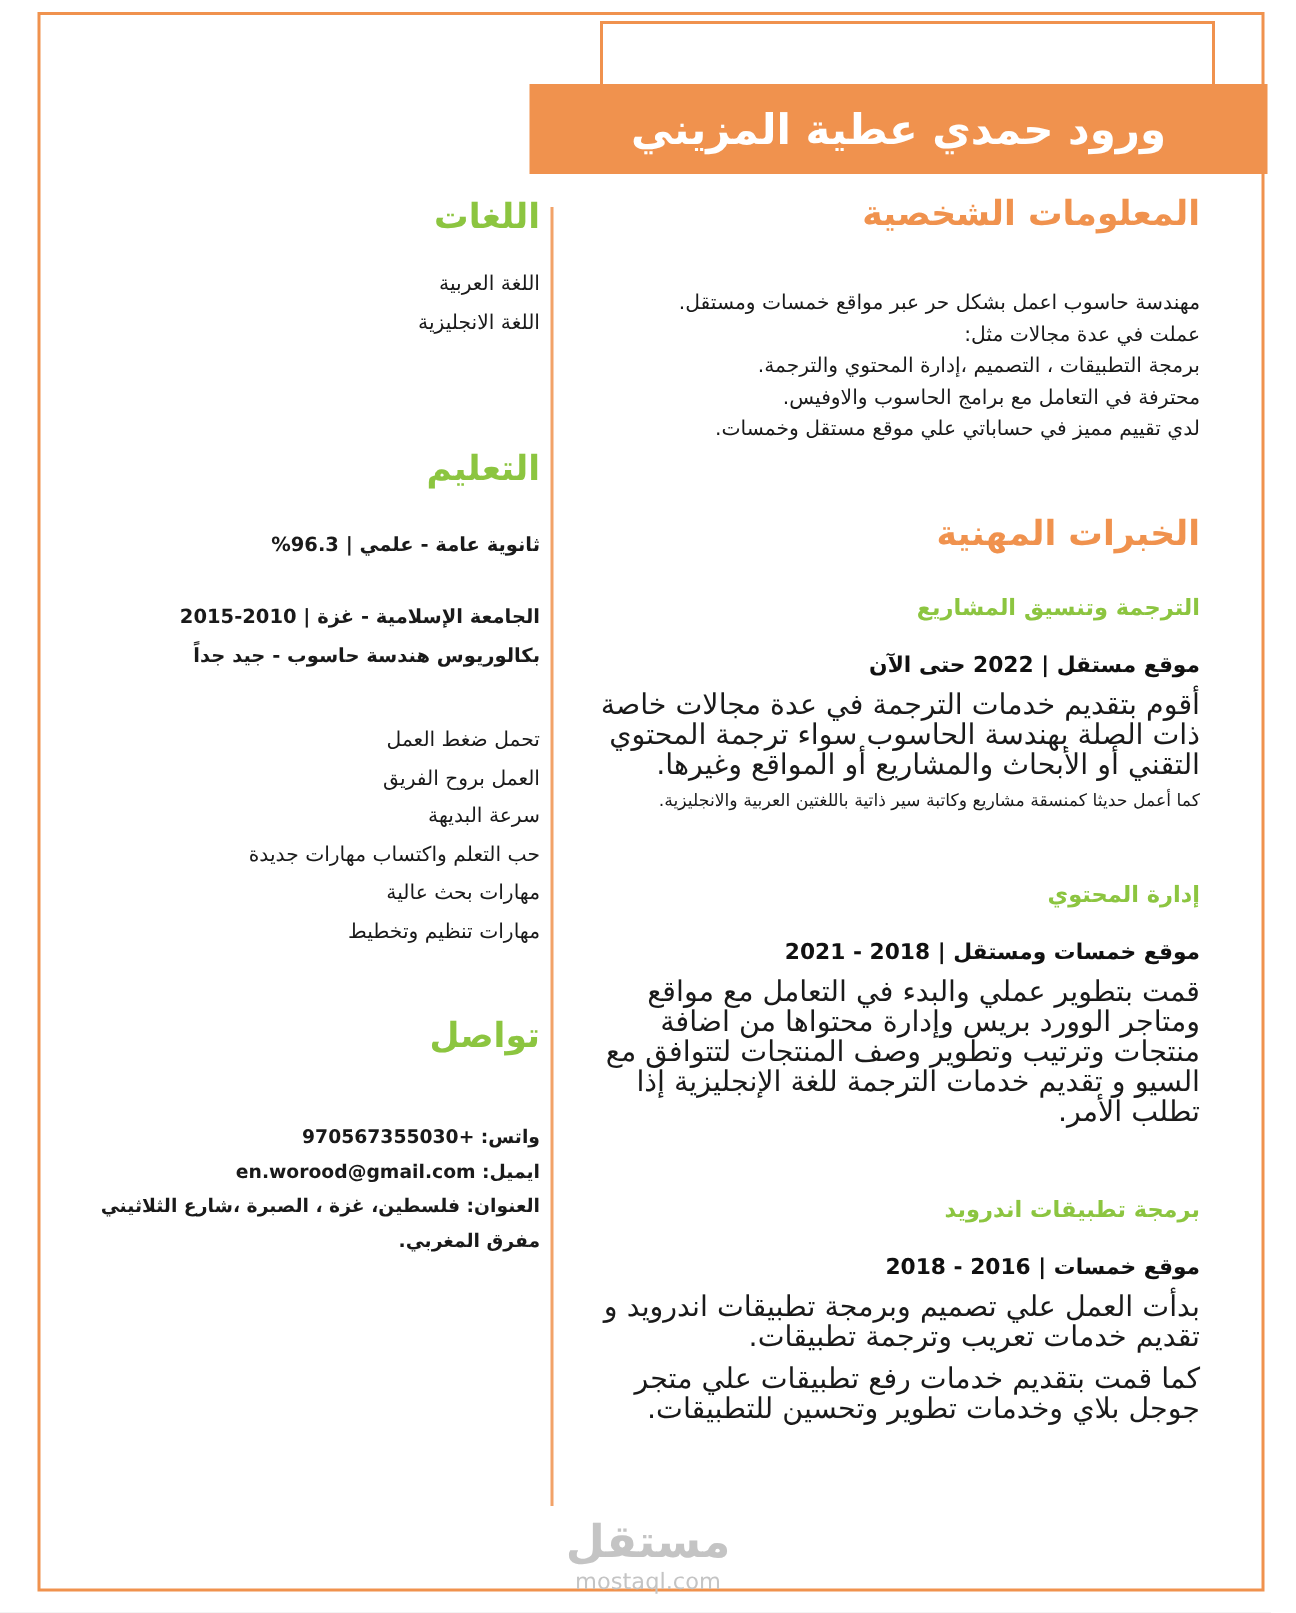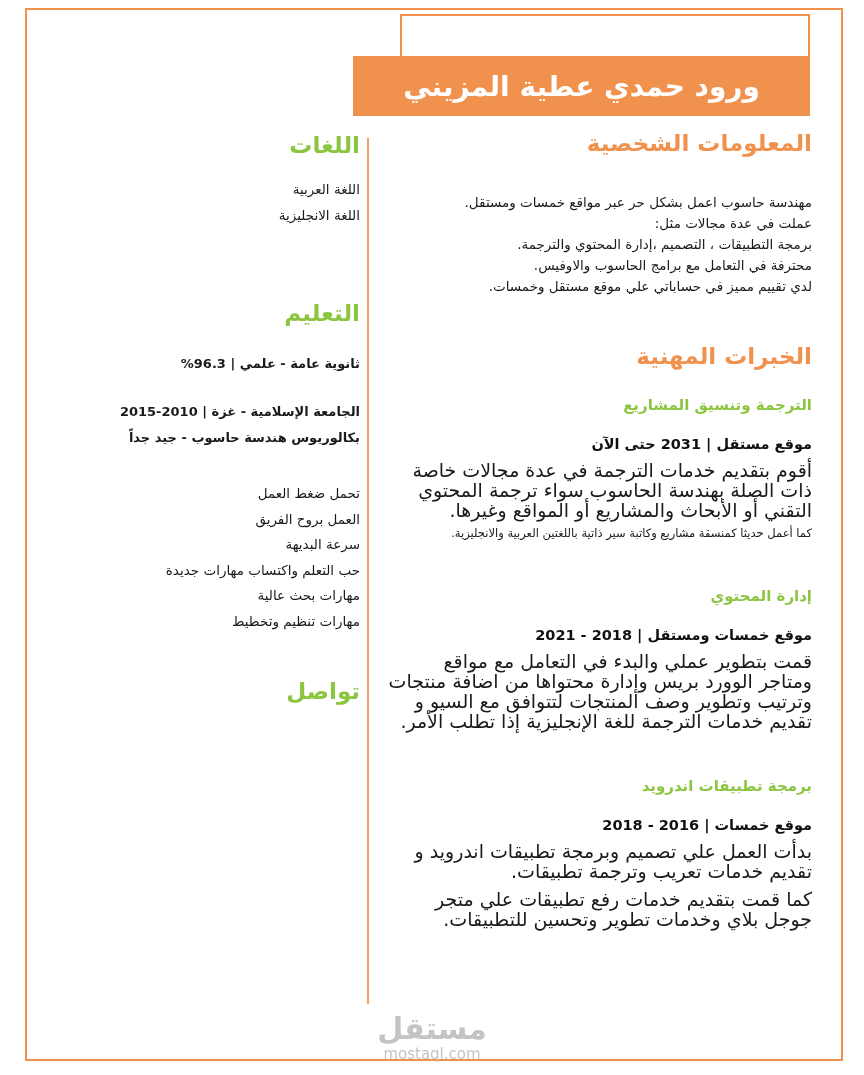--- a/index.html
+++ b/index.html
@@ -26,39 +26,39 @@
     border:2px solid var(--orange);
   }
   .header-outline{
     position:absolute;
     left:400px;top:14px;width:410px;height:56px;
     border:2px solid var(--orange);
     z-index:1;
   }
   .header-box{
     position:absolute;
-    left:353px;top:56px;width:457px;height:60px;
+    left:353px;top:56px;width:492px;height:60px;
     background:var(--orange);
     display:flex;align-items:center;justify-content:center;
     z-index:2;
   }
   .header-box h1{
     color:#ffffff;font-size:28px;font-weight:700;letter-spacing:0.5px;
   }
   .divider{
     position:absolute;
     left:367px;top:138px;height:866px;width:2px;
     background:var(--orange);
     opacity:.85;
     z-index:1;
   }
   
   .main-col{
     position:absolute;
-    right:52px;left:386px;top:130px;
+    right:64px;left:386px;top:130px;
     text-align:right;
   }
   .h-orange{
     color:var(--orange);
     font-size:23px;font-weight:700;line-height:1.2;
   }
   .h-green{
     color:var(--green);
     font-size:23px;font-weight:700;line-height:1.2;
   }
@@ -138,21 +138,21 @@
         <div>محترفة في التعامل مع برامج الحاسوب والاوفيس.</div>
         <div>لدي تقييم مميز في حساباتي علي موقع مستقل وخمسات.</div>
       </div>
     </section>
 
     <section>
       <h2 class="h-orange exp-title">الخبرات المهنية</h2>
 
       <div class="job">
         <h3 class="sub-green">الترجمة وتنسيق المشاريع</h3>
-        <div class="period">موقع مستقل | 2031 حتى الآن</div>
+        <div class="period">موقع مستقل | 2022 حتى الآن</div>
         <p>أقوم بتقديم خدمات الترجمة في عدة مجالات خاصة ذات الصلة بهندسة الحاسوب سواء ترجمة المحتوي التقني أو الأبحاث والمشاريع أو المواقع وغيرها.</p>
         <p class="small">كما أعمل حديثا كمنسقة مشاريع وكاتبة سير ذاتية باللغتين العربية والانجليزية.</p>
       </div>
 
       <div class="job">
         <h3 class="sub-green">إدارة المحتوي</h3>
         <div class="period">موقع خمسات ومستقل | 2018 - 2021</div>
         <p>قمت بتطوير عملي والبدء في التعامل مع مواقع ومتاجر الوورد بريس وإدارة محتواها من اضافة منتجات وترتيب وتطوير وصف المنتجات لتتوافق مع السيو و تقديم خدمات الترجمة للغة الإنجليزية إذا تطلب الأمر.</p>
       </div>
 
@@ -191,20 +191,25 @@
         <div>العمل بروح الفريق</div>
         <div>سرعة البديهة</div>
         <div>حب التعلم واكتساب مهارات جديدة</div>
         <div>مهارات بحث عالية</div>
         <div>مهارات تنظيم وتخطيط</div>
       </div>
     </section>
 
     <section>
       <h2 class="h-green contact-title">تواصل</h2>
+      <div class="contact-list">
+        <div>واتس: +970567355030</div>
+        <div>ايميل: en.worood@gmail.com</div>
+        <div>العنوان: فلسطين، غزة ، الصبرة ،شارع الثلاثيني مفرق المغربي.</div>
+      </div>
     </section>
 
   </aside>
 
   <footer class="watermark">
     <div class="wm-ar">مستقل</div>
     <div class="wm-en">mostaql.com</div>
   </footer>
 
 </div>

